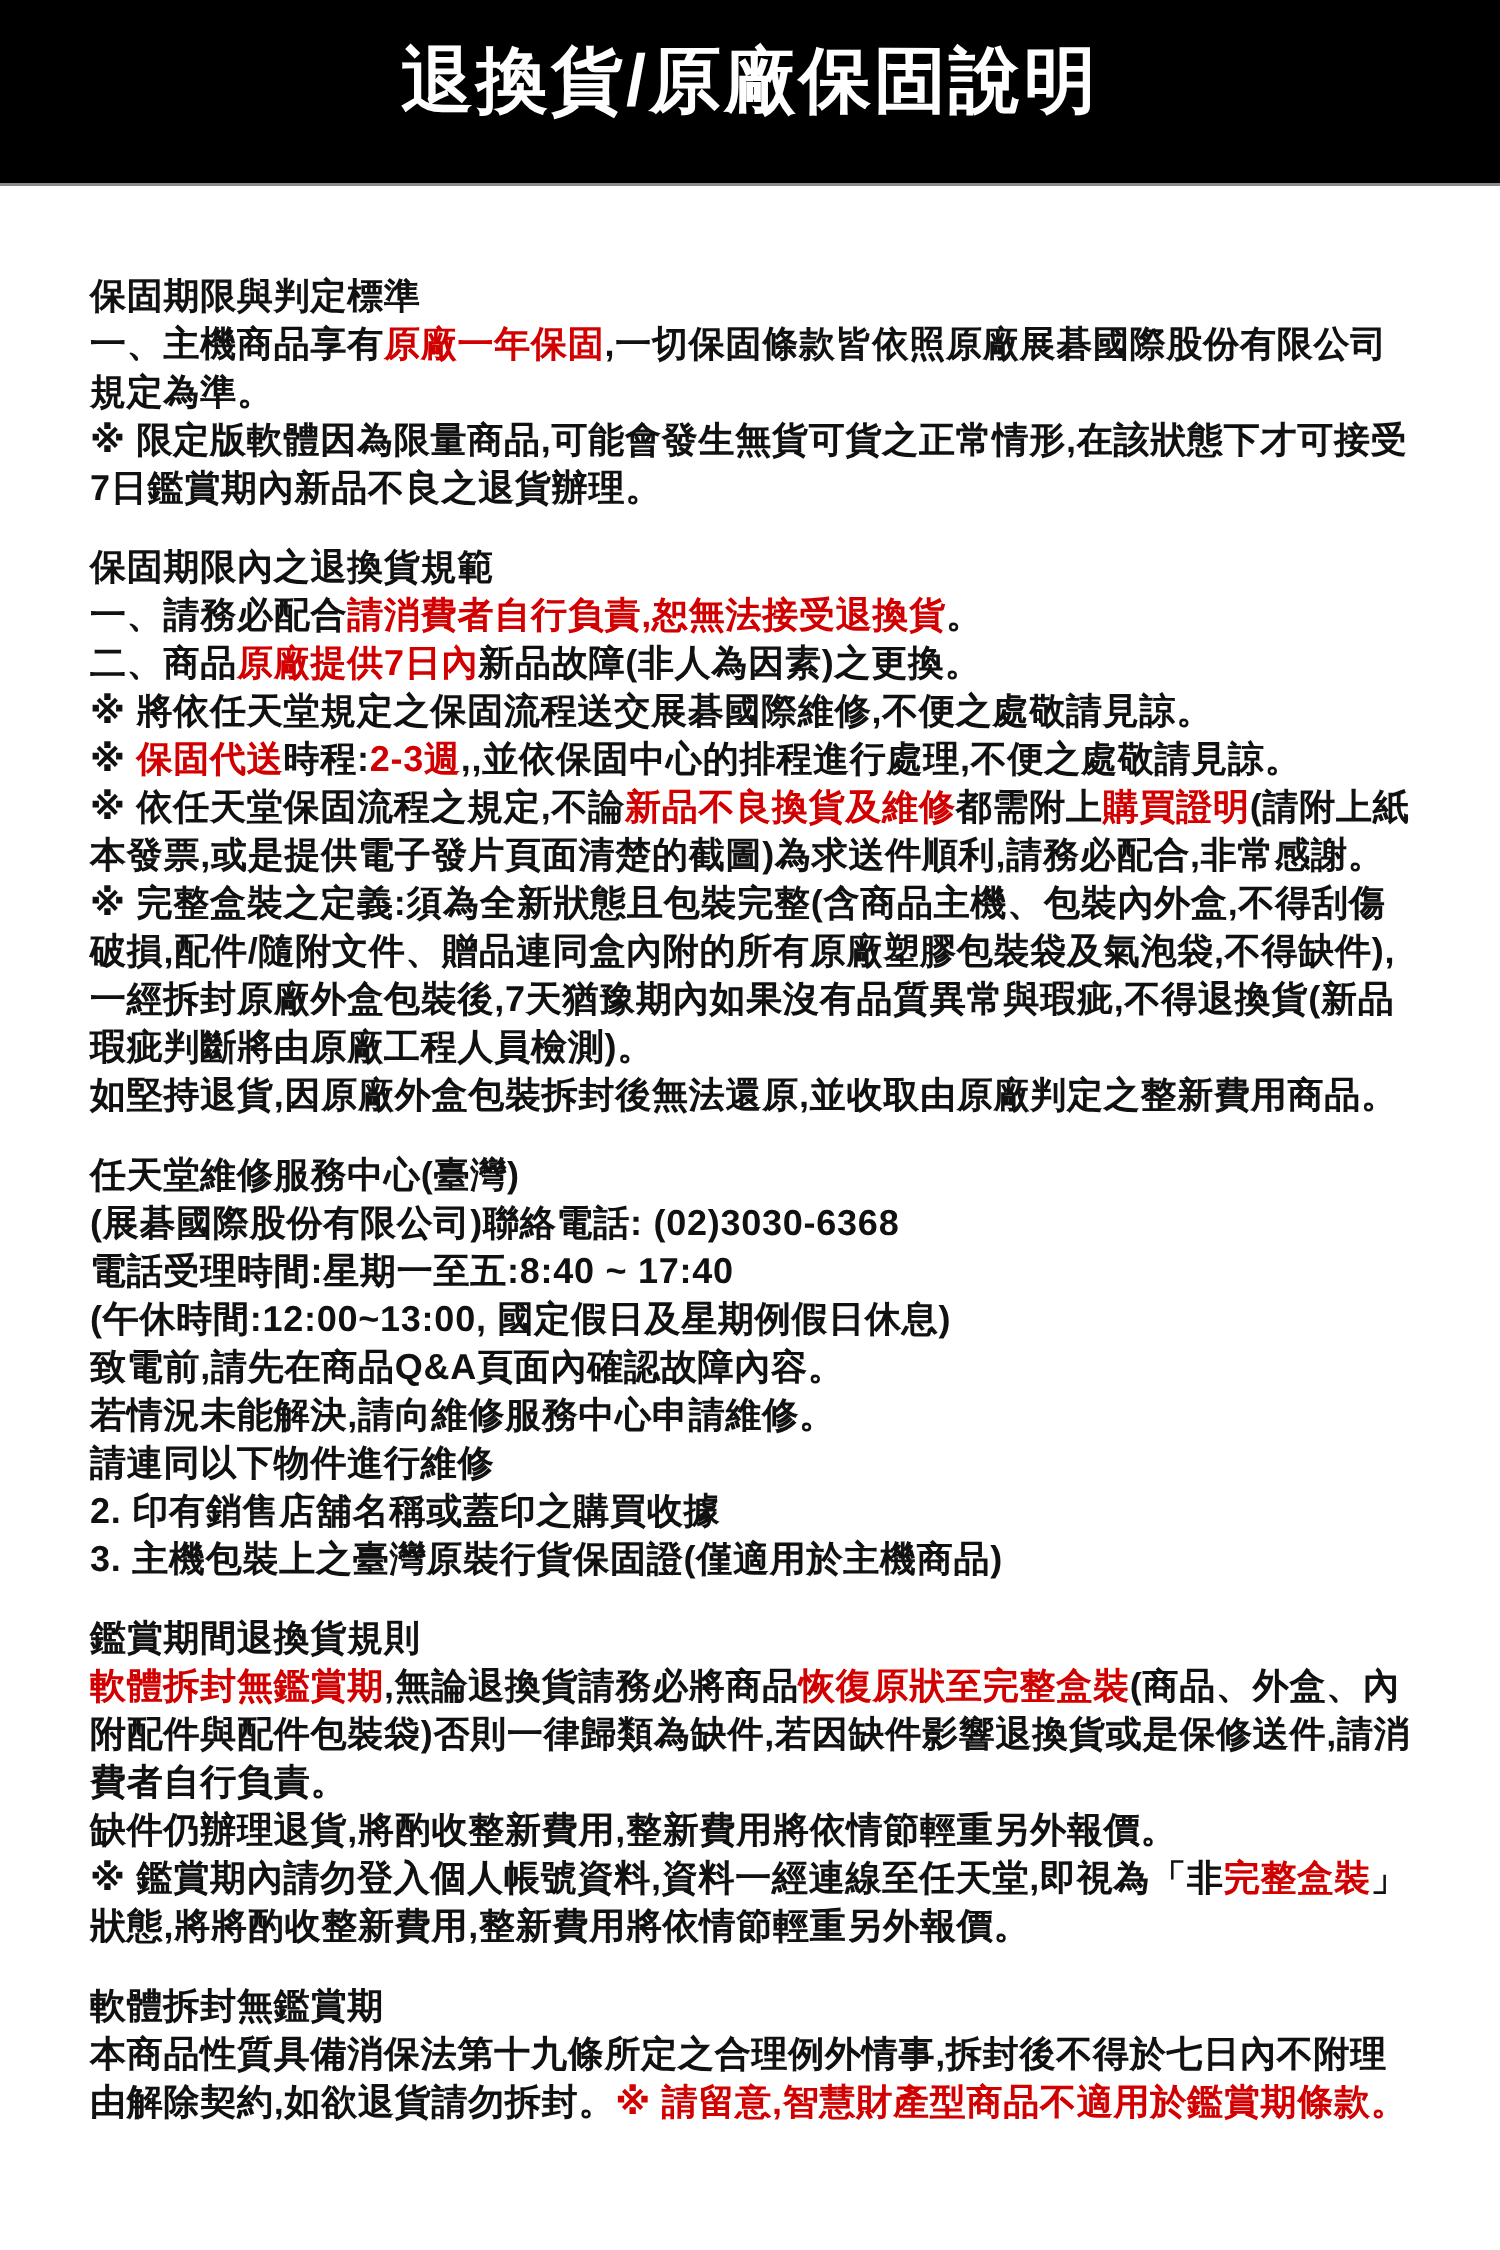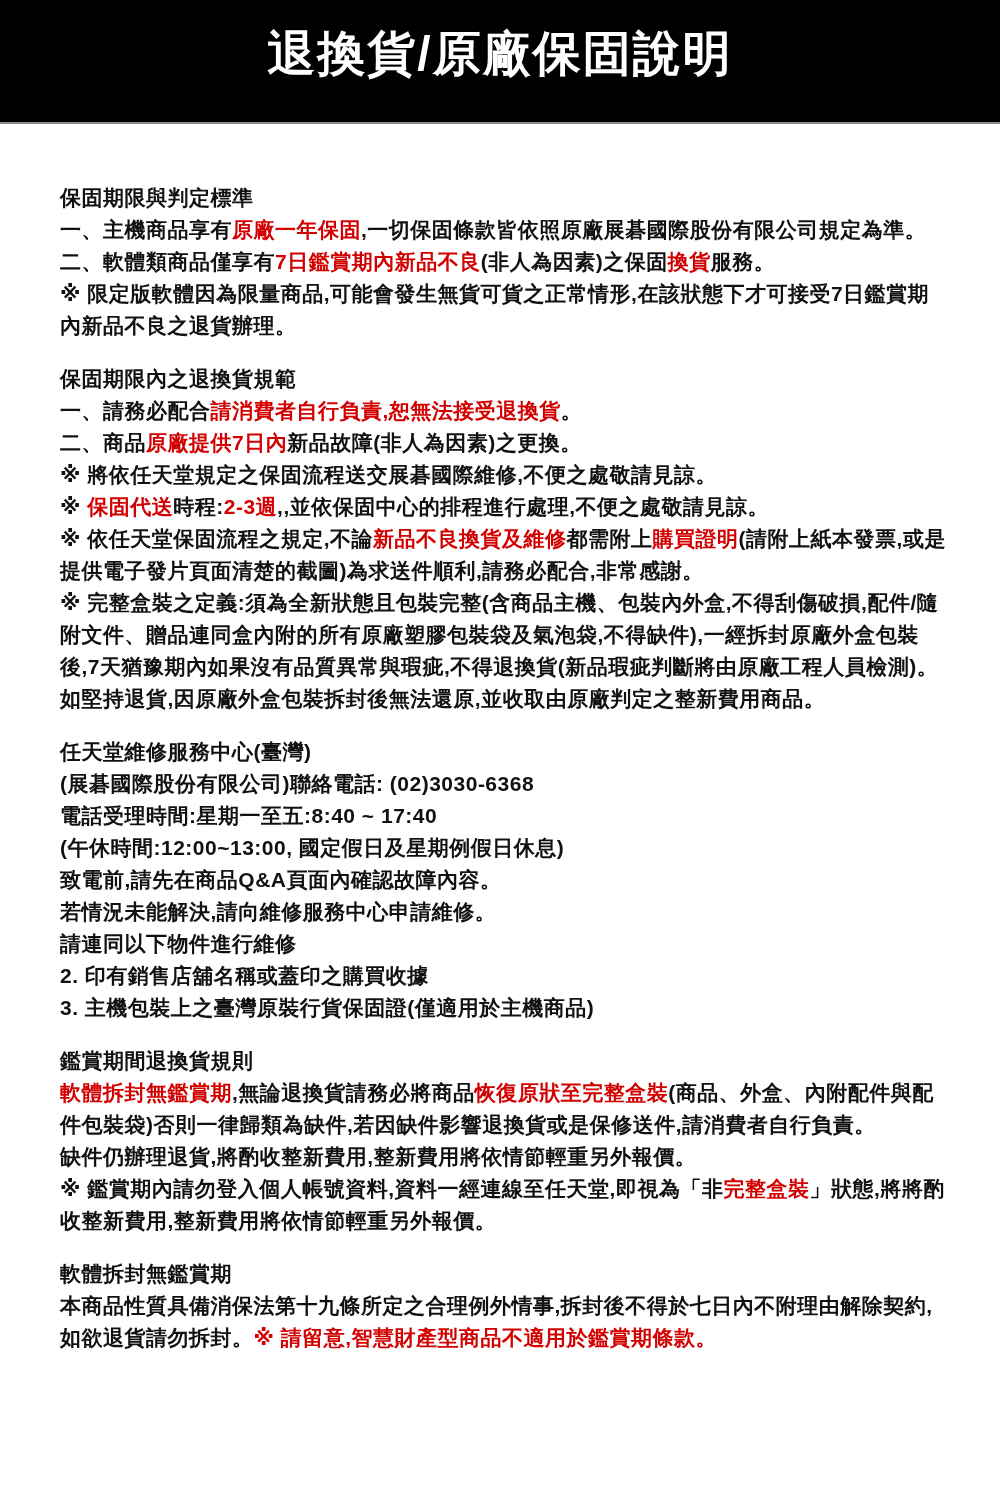--- a/index.html
+++ b/index.html
@@ -24,41 +24,40 @@
   }
   .header h1 {
     color: var(--header-fg, #ffffff);
     font-size: 48px;
     font-weight: 700;
     letter-spacing: 2px;
     margin-top: -14px;
   }
   .policy-body {
     padding: 58px 52px 0 60px;
-    font-size: 21px;
+    font-size: 24px;
     line-height: 32px;
     letter-spacing: 0.5px;
   }
   .section:not(:first-child) { margin-top: 21px; }
   .heading { font-weight: 700; }
   .para { font-weight: 700; }
   .red { color: var(--red, #d20000); }
 </style>
 </head>
 <body>
 
 <div class="page">
   <header class="header">
     <h1>退換貨/原廠保固說明</h1>
   </header>
   <main class="policy-body" id="sections-root">
       <section class="section">
         <div class="heading">保固期限與判定標準</div>
         <div class="para"><span>一、主機商品享有</span><span class="red">原廠一年保固</span><span>,一切保固條款皆依照原廠展碁國際股份有限公司規定為準。</span></div>
-        <div class="para"><span>二、軟體類商品僅享有</span><span class="red">7日鑑賞期內新品不良</span><span>(非人為因素)之保固</span><span class="red">換貨</span><span>服務。</span></div>
         <div class="para"><span>※ 限定版軟體因為限量商品,可能會發生無貨可貨之正常情形,在該狀態下才可接受7日鑑賞期內新品不良之退貨辦理。</span></div>
       </section>
       <section class="section">
         <div class="heading">保固期限內之退換貨規範</div>
         <div class="para"><span>一、請務必配合</span><span class="red">請消費者自行負責,恕無法接受退換貨</span><span>。</span></div>
         <div class="para"><span>二、商品</span><span class="red">原廠提供7日內</span><span>新品故障(非人為因素)之更換。</span></div>
         <div class="para"><span>※ 將依任天堂規定之保固流程送交展碁國際維修,不便之處敬請見諒。</span></div>
         <div class="para"><span>※ </span><span class="red">保固代送</span><span>時程:</span><span class="red">2-3週</span><span>,,並依保固中心的排程進行處理,不便之處敬請見諒。</span></div>
         <div class="para"><span>※ 依任天堂保固流程之規定,不論</span><span class="red">新品不良換貨及維修</span><span>都需附上</span><span class="red">購買證明</span><span>(請附上紙本發票,或是提供電子發片頁面清楚的截圖)為求送件順利,請務必配合,非常感謝。</span></div>
         <div class="para"><span>※ 完整盒裝之定義:須為全新狀態且包裝完整(含商品主機、包裝內外盒,不得刮傷破損,配件/隨附文件、贈品連同盒內附的所有原廠塑膠包裝袋及氣泡袋,不得缺件),一經拆封原廠外盒包裝後,7天猶豫期內如果沒有品質異常與瑕疵,不得退換貨(新品瑕疵判斷將由原廠工程人員檢測)。</span></div>

